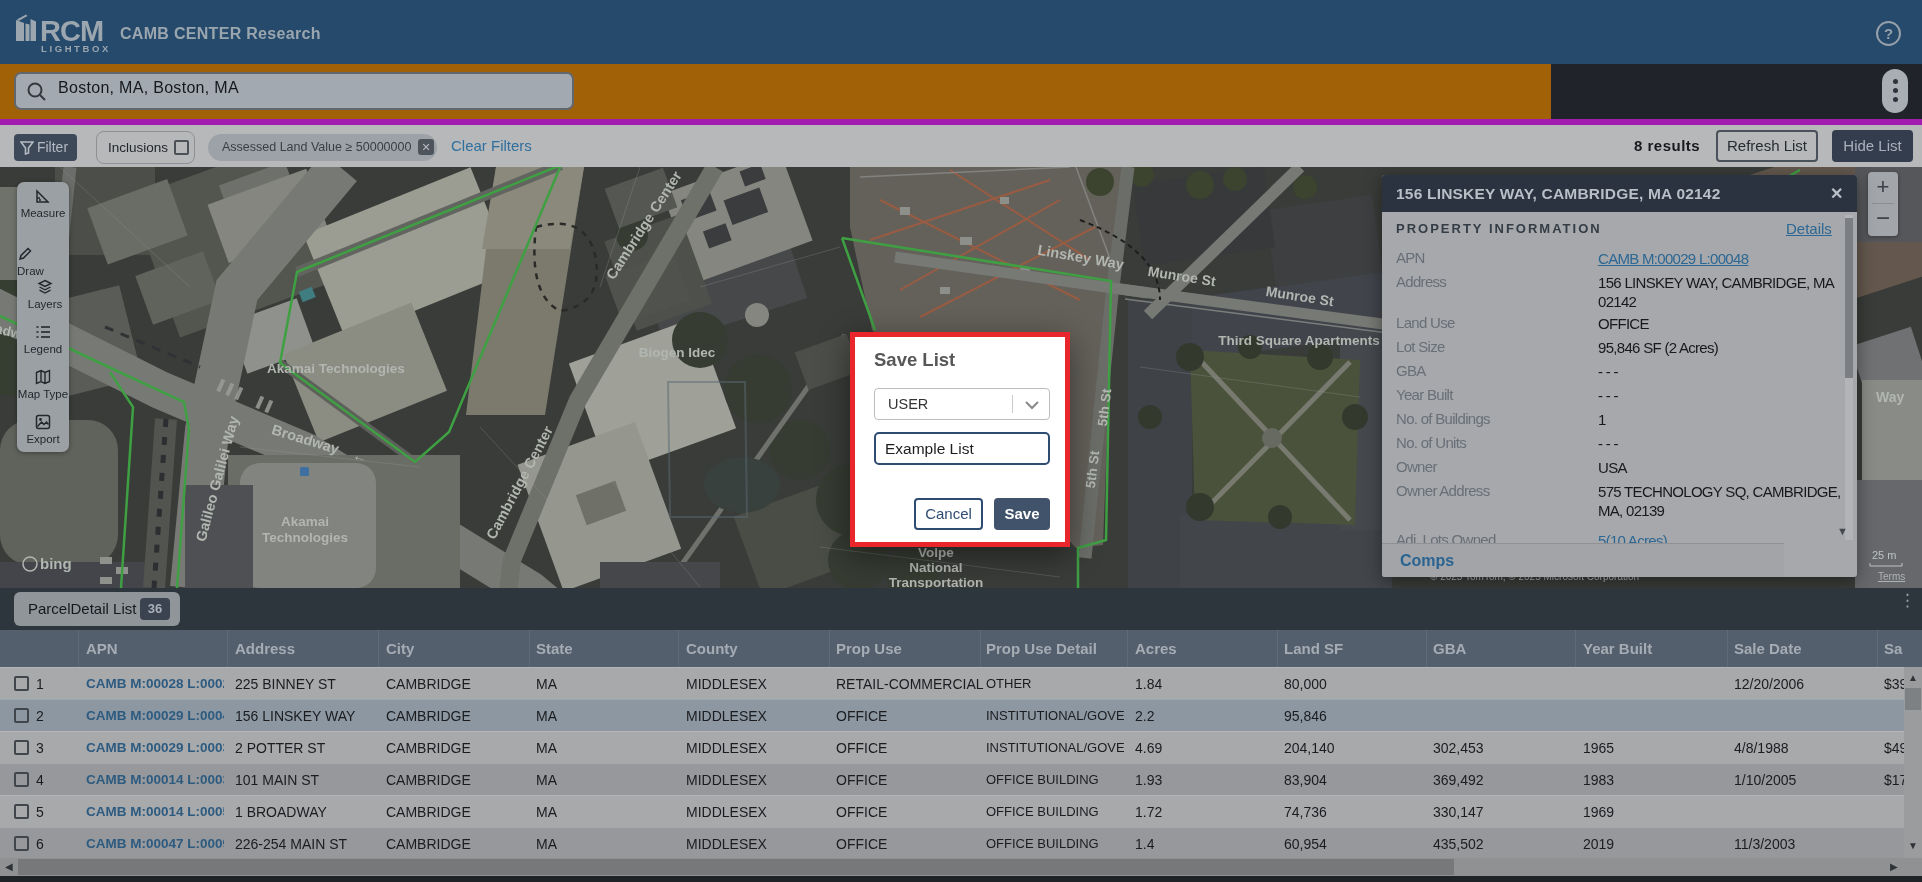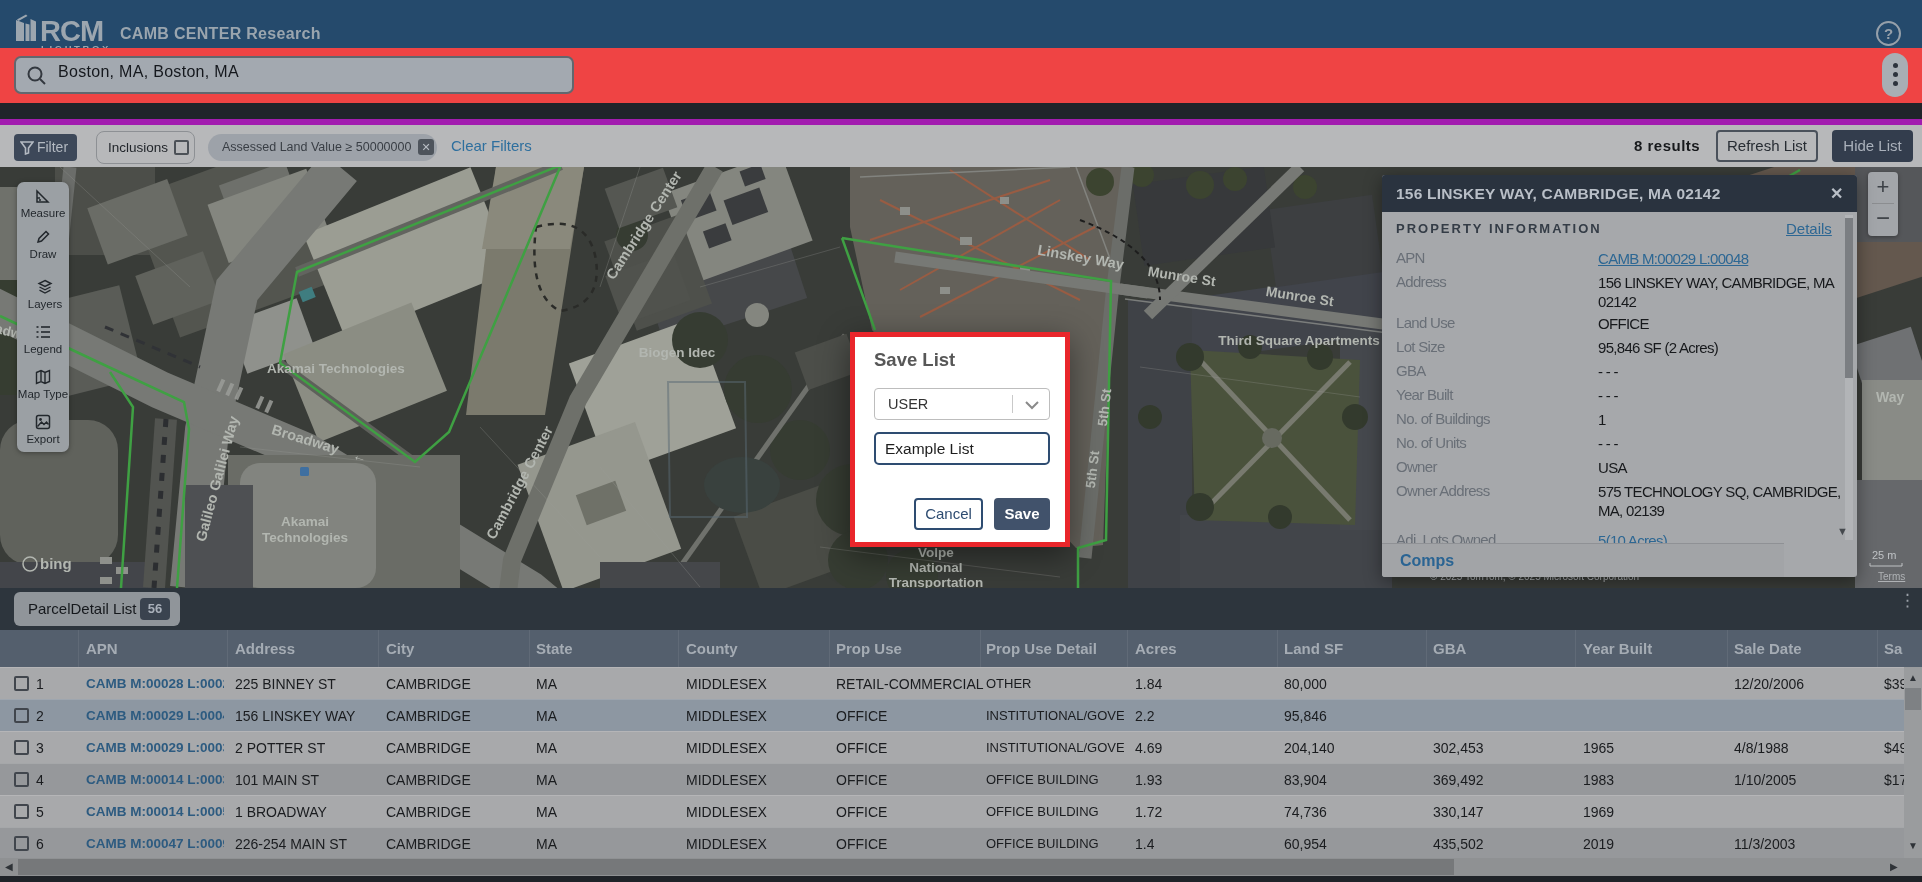--- a/index.html
+++ b/index.html
@@ -1,21 +1,21 @@
 <!DOCTYPE html>
 <html><head><meta charset="utf-8">
 <style>
 *{margin:0;padding:0;box-sizing:border-box}
 html,body{width:1922px;height:882px;overflow:hidden;background:#20242a}
 body{font-family:"Liberation Sans",sans-serif}
 #app{position:relative;width:1922px;height:882px;overflow:hidden}
 #hdr{position:absolute;left:0;top:0;width:1922px;height:64px;background:#254a6c}
 #hdrtitle{position:absolute;left:120px;top:25px;font-size:16px;font-weight:bold;color:#9aa5ae;letter-spacing:.3px}
 #help{position:absolute;left:1876px;top:21px;width:25px;height:25px;border:2px solid #96a0aa;border-radius:50%;color:#96a0aa;font-size:15px;font-weight:bold;text-align:center;line-height:21px}
-#srow{position:absolute;left:0;top:48px;width:1922px;height:55px;background:#ef4444}
+#srow{position:absolute;left:0;top:64px;width:1551px;height:55px;background:#a16207}
 #sbox{position:absolute;left:14px;top:8px;width:560px;height:38px;background:#a3a9b0;border:2px solid #62676e;border-radius:7px}
 #stext{position:absolute;left:58px;top:15px;font-size:16px;color:#15181d;letter-spacing:.3px}
 #dots3{position:absolute;left:1882px;top:5px;width:26px;height:44px;background:#a8aeb4;border-radius:13px}
 .dot{position:absolute;left:11px;width:5px;height:5px;border-radius:50%;background:#2c333d}
 #frow{position:absolute;left:0;top:119px;width:1922px;height:48px;background:#b7b8ba;border-top:6px solid #a21caf}
 #fbtn{position:absolute;left:14px;top:9px;width:63px;height:27px;background:#3d4859;border-radius:4px;color:#b4bac2;font-size:14px;line-height:27px;text-align:center;padding-left:14px}
 #incl{position:absolute;left:96px;top:6px;width:99px;height:33px;border:1px solid #8d9094;border-radius:8px}
 #incl span{position:absolute;left:11px;top:8px;font-size:13.5px;color:#22262b}
 #incl i{position:absolute;left:77px;top:8px;width:15px;height:15px;border:2px solid #4c5157;border-radius:2px}
 #chip{position:absolute;left:208px;top:9px;width:229px;height:27px;background:#9da2a9;border-radius:14px;font-size:12.5px;color:#393e45;line-height:27px;padding-left:14px}
@@ -288,21 +288,21 @@
 <text x="1872" y="392" font-size="11" fill="#bfc2c5" font-family="Liberation Sans">25 m</text>
 <path d="M1870,396 L1870,399 L1902,399 L1902,396" stroke="#bfc2c5" stroke-width="1" fill="none"></path>
 </svg>
 
 <div style="position:absolute;left:17px;top:15px;width:52px;height:270px;background:#9ba0a4;border-radius:7px;box-shadow:0 1px 5px rgba(0,0,0,.35)">
 <div style="position:absolute;top:6px;width:52px;text-align:center">
 <svg width="16" height="16">
             <path d="M2,14 L2,3 L13,14 Z M2,10 L5,10 M4,12 L6,12" fill="none" stroke="#23282d" stroke-width="1.5"></path>
           </svg>
 <div style="font-size:11.5px;color:#23282d;margin-top:-1px">Measure</div></div>
-<div style="position:absolute;top:47px;width:52px;text-align:center">
+<div style="position:absolute;top:64px;width:52px;text-align:left">
 <svg width="16" height="16">
             <path d="M3,13 L4,9.5 L11,2.5 L13.5,5 L6.5,12 Z M3,13 L5.8,12.2" fill="none" stroke="#23282d" stroke-width="1.5"></path>
           </svg>
 <div style="font-size:11.5px;color:#23282d;margin-top:-1px">Draw</div></div>
 <div style="position:absolute;top:97px;width:56px;text-align:center">
 <svg width="16" height="16">
             <path d="M8,1.5 L14,4.5 L8,7.5 L2,4.5 Z M2.5,8 L8,10.8 L13.5,8 M2.5,11.2 L8,14 L13.5,11.2" fill="none" stroke="#23282d" stroke-width="1.4"></path>
           </svg>
 <div style="font-size:11.5px;color:#23282d;margin-top:-1px">Layers</div></div>
 <div style="position:absolute;top:142px;width:52px;text-align:center">
@@ -415,21 +415,21 @@
 </div>
 </div>
 <style>
 .prow{position:absolute;left:0;width:460px}
 .pl{position:absolute;left:14px;color:#696f77}
 .pv{position:absolute;left:216px;color:#17191c;line-height:19px;display:inline-block;width:250px;white-space:nowrap}
 .c1{left:36px}.c2{left:86px;width:138px}.c3{left:235px}.c4{left:386px}.c5{left:536px}.c6{left:686px}.c7{left:836px}
 .c8{left:986px;width:138px;text-overflow:ellipsis}.trow .c8{font-size:13px;text-overflow:clip}.apn{font-size:13.5px}.c9{left:1135px}.c10{left:1284px}.c11{left:1433px}.c12{left:1583px}.c13{left:1734px}.c14{left:1884px;width:22px}
 </style>
 <div id="tabbar">
-<div id="tab">ParcelDetail List<div id="badge">56</div></div>
+<div id="tab">ParcelDetail List<div id="badge">36</div></div>
 <div id="tdots">⋮</div>
 </div>
 <div id="thead">
 <i style="left:78px"></i>
       <i style="left:227px"></i>
       <i style="left:378px"></i>
       <i style="left:529px"></i>
       <i style="left:678px"></i>
       <i style="left:829px"></i>
       <i style="left:980px"></i>

